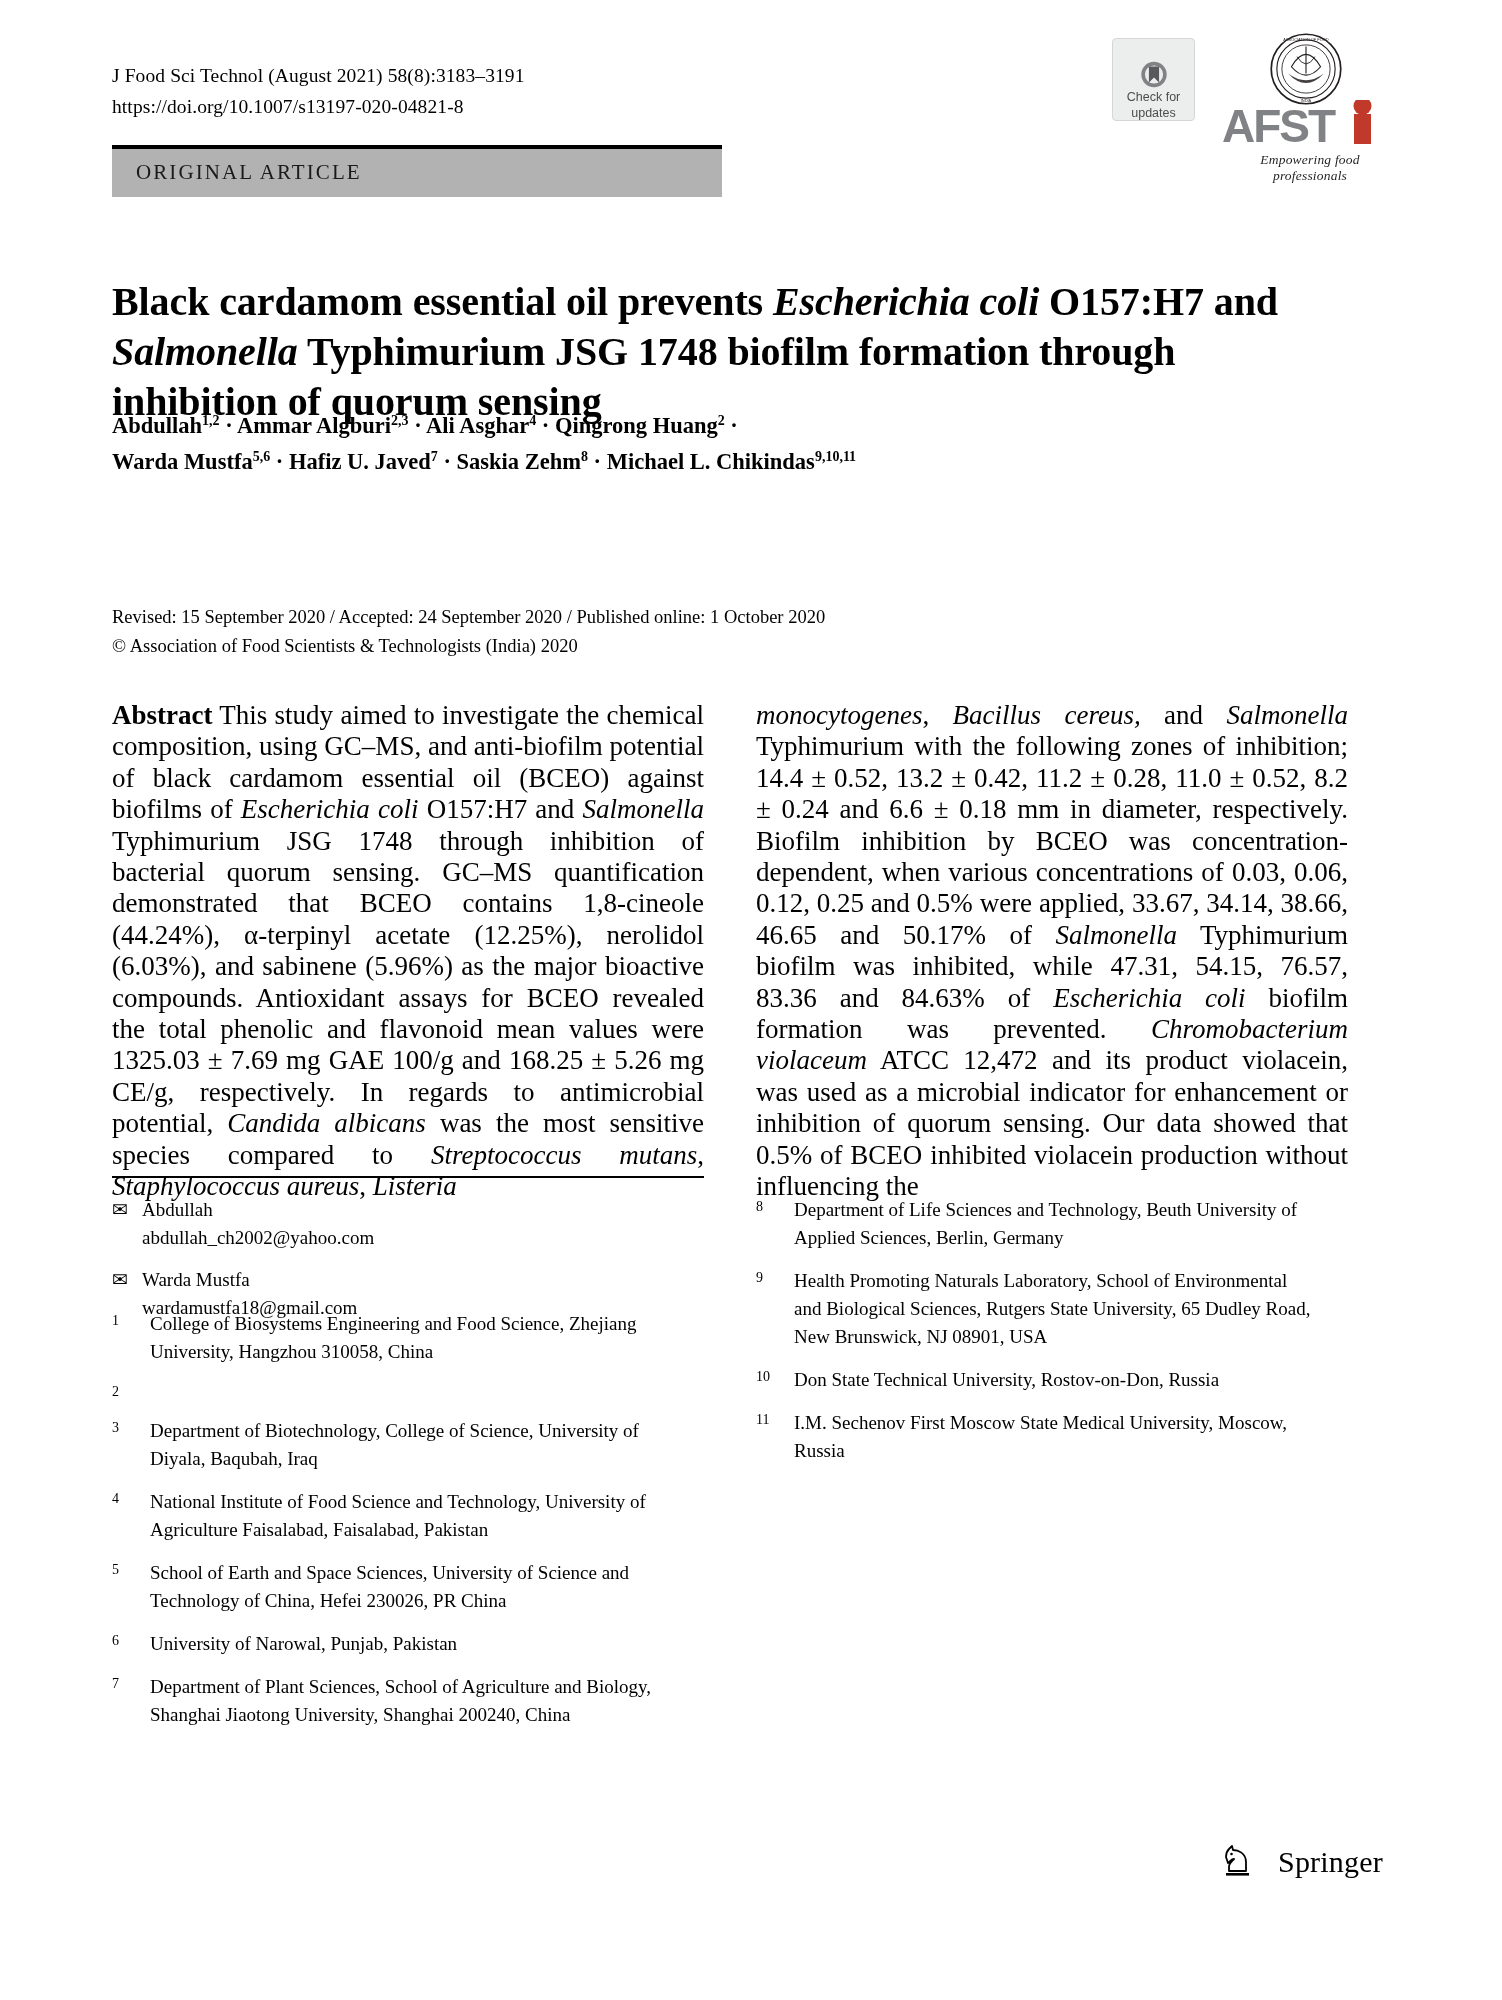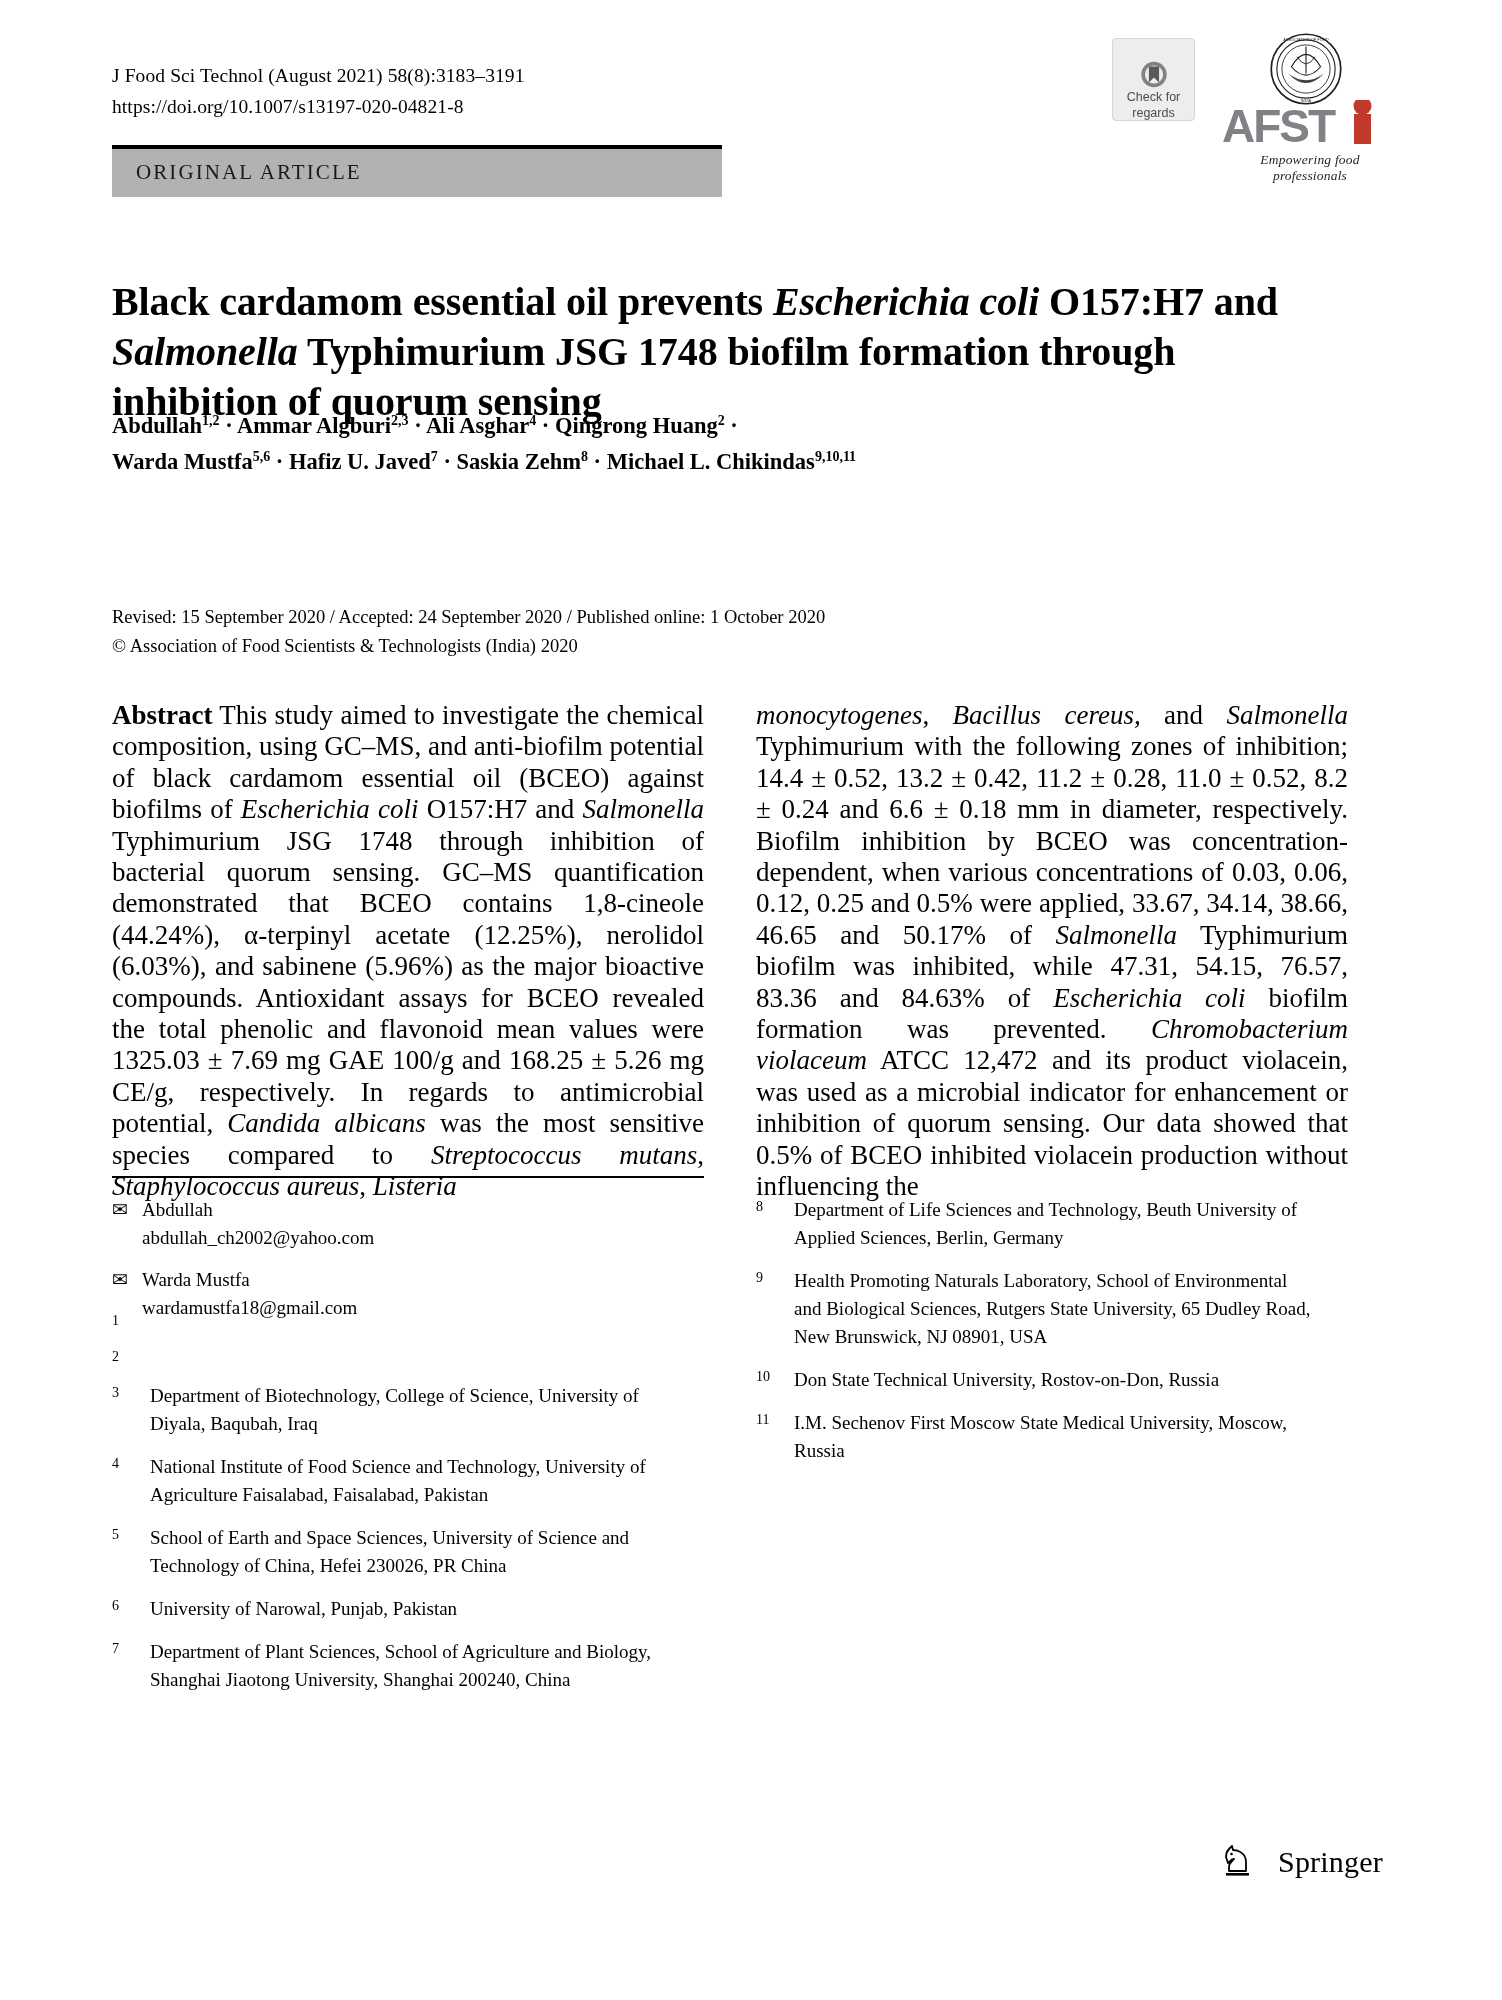--- a/index.html
+++ b/index.html
@@ -277,21 +277,21 @@
   <div class="header-zone">
     <div class="journal-ref">J Food Sci Technol (August 2021) 58(8):3183–3191</div>
     <div class="doi-line">https://doi.org/10.1007/s13197-020-04821-8</div>
 
     <div class="check-updates">
       <svg class="cu-icon" viewBox="0 0 40 40">
         <circle cx="20" cy="20" r="15" fill="none" stroke="#808285" stroke-width="5"></circle>
         <path d="M13 9 h14 v22 l-7 -7 l-7 7 z" fill="#58595b"></path>
       </svg>
       <div class="cu-text">Check for</div>
-      <div class="cu-text">regards</div>
+      <div class="cu-text">updates</div>
     </div>
 
     <div class="afsti">
       <svg class="seal" width="132" height="74" viewBox="0 0 132 132">
         <circle cx="66" cy="66" r="62" fill="none" stroke="#231f20" stroke-width="3"></circle>
         <circle cx="66" cy="66" r="52" fill="none" stroke="#231f20" stroke-width="2"></circle>
         <circle cx="66" cy="66" r="43" fill="none" stroke="#231f20" stroke-width="1.5"></circle>
         <path d="M40 62 q26 -44 52 0 q-26 30 -52 0 z" fill="none" stroke="#231f20" stroke-width="2"></path>
         <path d="M66 26 v48" stroke="#231f20" stroke-width="2"></path>
         <path d="M50 44 q16 26 32 0" fill="none" stroke="#231f20" stroke-width="1.6"></path>
@@ -344,20 +344,21 @@
       </div>
       <div class="corr-item">
         <span class="env">✉</span>
         <span class="who">Warda Mustfa<span class="email">wardamustfa18@gmail.com</span></span>
       </div>
     </div>
 
   <div class="affil-list-left" id="affil-left-holder">
       <div class="affil">
         <sup class="num">1</sup>
+        <span class="txt">College of Biosystems Engineering and Food Science, Zhejiang University, Hangzhou 310058, China</span>
       </div>
       <div class="affil">
         <sup class="num">2</sup>
       </div>
       <div class="affil">
         <sup class="num">3</sup>
         <span class="txt">Department of Biotechnology, College of Science, University of Diyala, Baqubah, Iraq</span>
       </div>
       <div class="affil">
         <sup class="num">4</sup>

